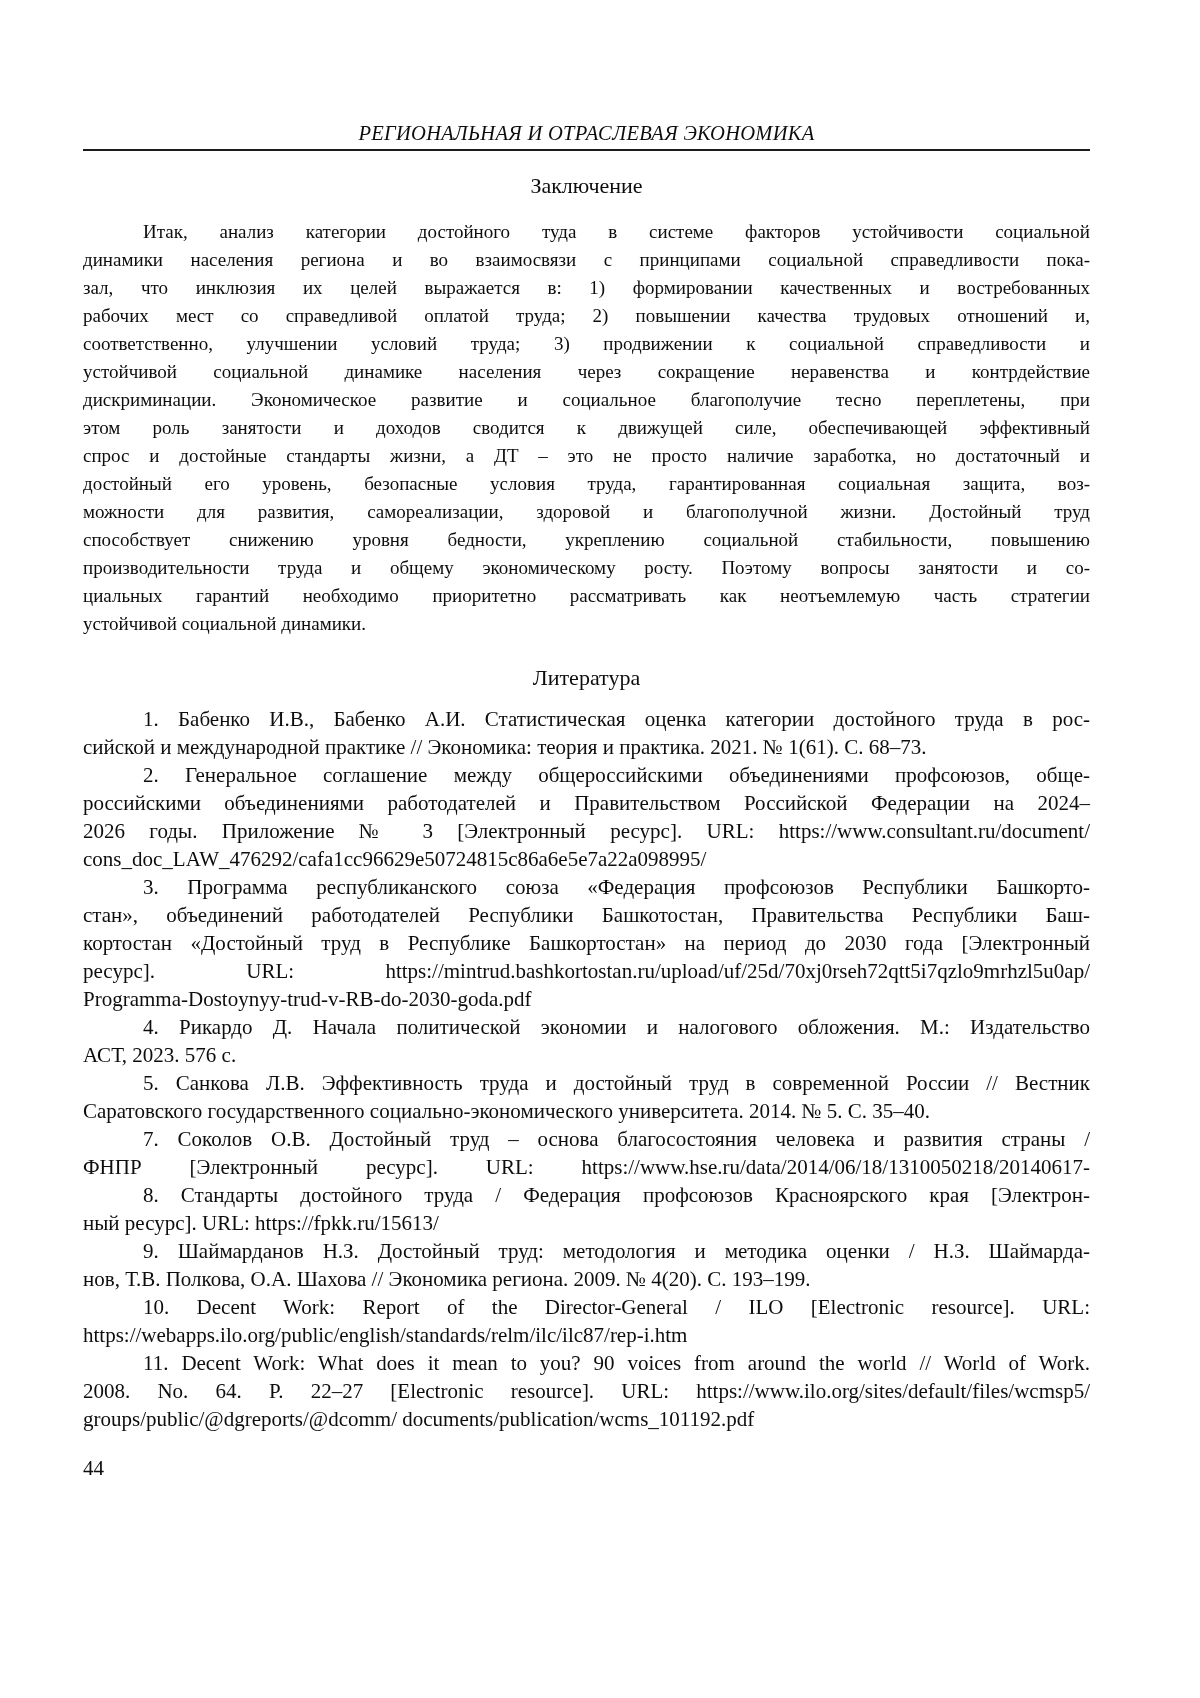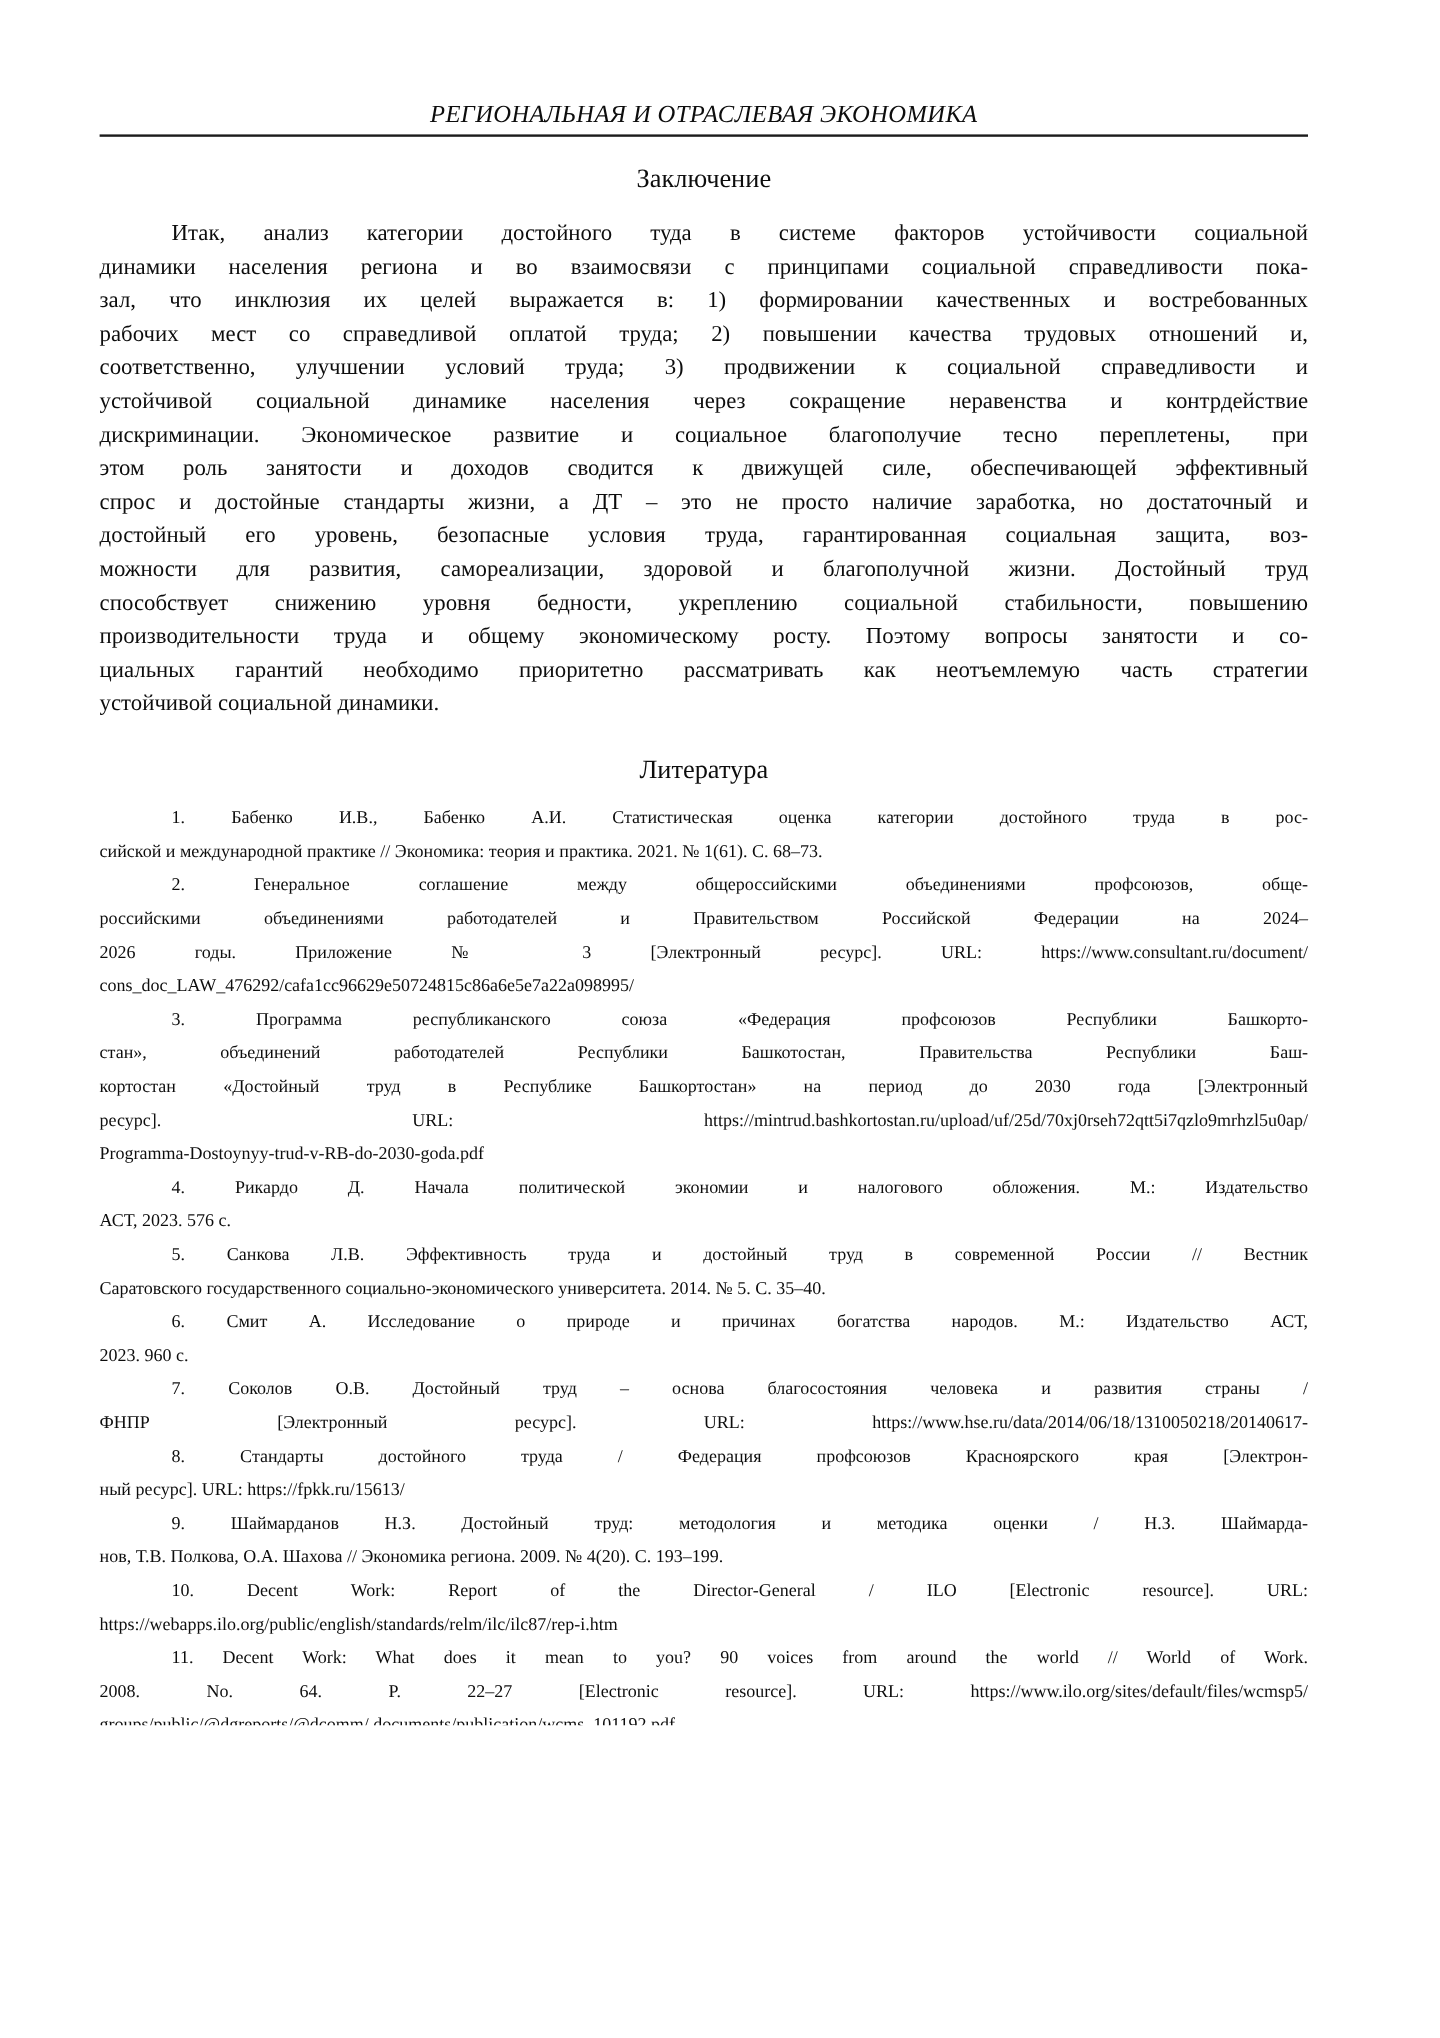--- a/index.html
+++ b/index.html
@@ -8,20 +8,21 @@
     background: #ffffff;
   }
   .page {
     position: relative;
     width: 1200px;
     height: 1438px;
     background: #ffffff;
     color: #0d0d0d;
     font-family: "Liberation Serif", "DejaVu Serif", serif;
     overflow: hidden;
+    margin-top: 37px;
   }
   .content {
     position: absolute;
     left: 83px;
     top: 0;
     width: 1007px;
   }
   .running-header {
     margin-top: 84px;
     font-style: italic;
@@ -45,21 +46,21 @@
   }
   .refs-heading {
     margin-top: 26px;
   }
   .paragraph {
     margin-top: 18px;
     font-size: 19px;
   }
   .references {
     margin-top: 13px;
-    font-size: 15px;
+    font-size: 21px;
   }
   .reference { margin: 0; }
   .line {
     line-height: 28px;
     text-align: justify;
     text-align-last: justify;
   }
   .line.first { text-indent: 60px; }
   .line.last  { text-align-last: left; }
   .page-number {
@@ -119,24 +120,20 @@
         </div>
         <div class="reference">
           <div class="line first">4. Рикардо Д. Начала политической экономии и налогового обложения. М.: Издательство</div>
           <div class="line last">АСТ, 2023. 576 с.</div>
         </div>
         <div class="reference">
           <div class="line first">5. Санкова Л.В. Эффективность труда и достойный труд в современной России // Вестник</div>
           <div class="line last">Саратовского государственного социально-экономического университета. 2014. № 5. С. 35–40.</div>
         </div>
         <div class="reference">
-          <div class="line first">6. Смит А. Исследование о природе и причинах богатства народов. М.: Издательство АСТ,</div>
-          <div class="line last">2023. 960 с.</div>
-        </div>
-        <div class="reference">
           <div class="line first">7. Соколов О.В. Достойный труд – основа благосостояния человека и развития страны /</div>
           <div class="line">ФНПР [Электронный ресурс]. URL: https://www.hse.ru/data/2014/06/18/1310050218/20140617-</div>
         </div>
         <div class="reference">
           <div class="line first">8. Стандарты достойного труда / Федерация профсоюзов Красноярского края [Электрон-</div>
           <div class="line last">ный ресурс]. URL: https://fpkk.ru/15613/</div>
         </div>
         <div class="reference">
           <div class="line first">9. Шаймарданов Н.З. Достойный труд: методология и методика оценки / Н.З. Шаймарда-</div>
           <div class="line last">нов, Т.В. Полкова, О.А. Шахова // Экономика региона. 2009. № 4(20). С. 193–199.</div>

